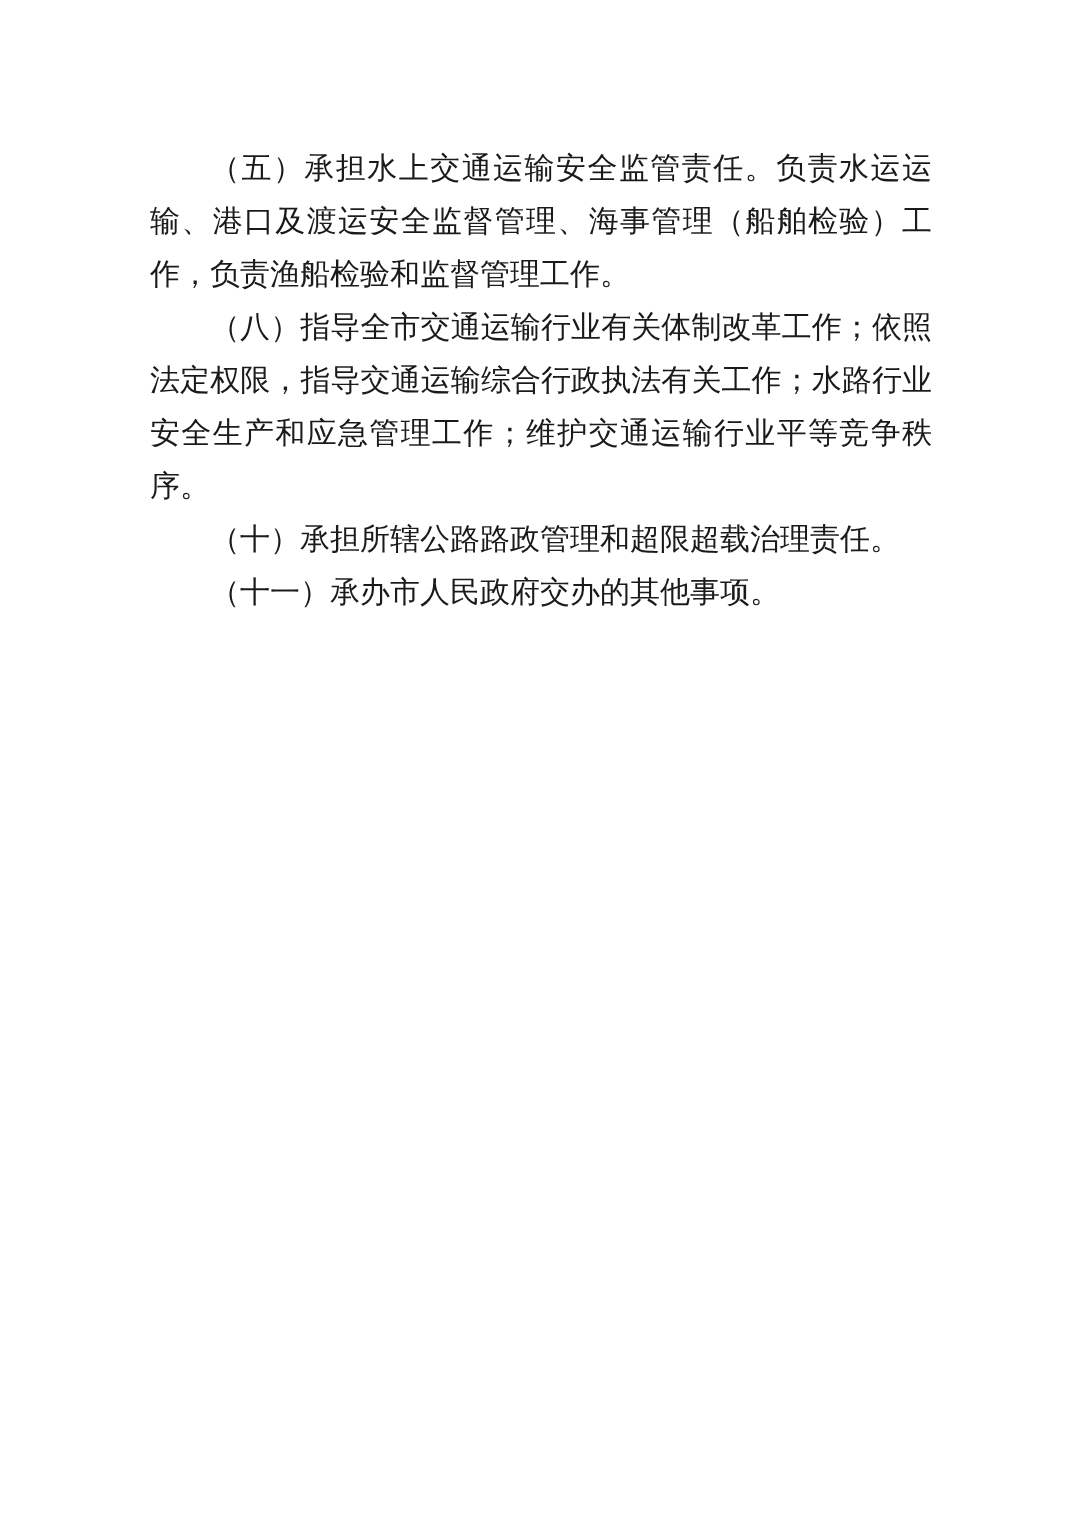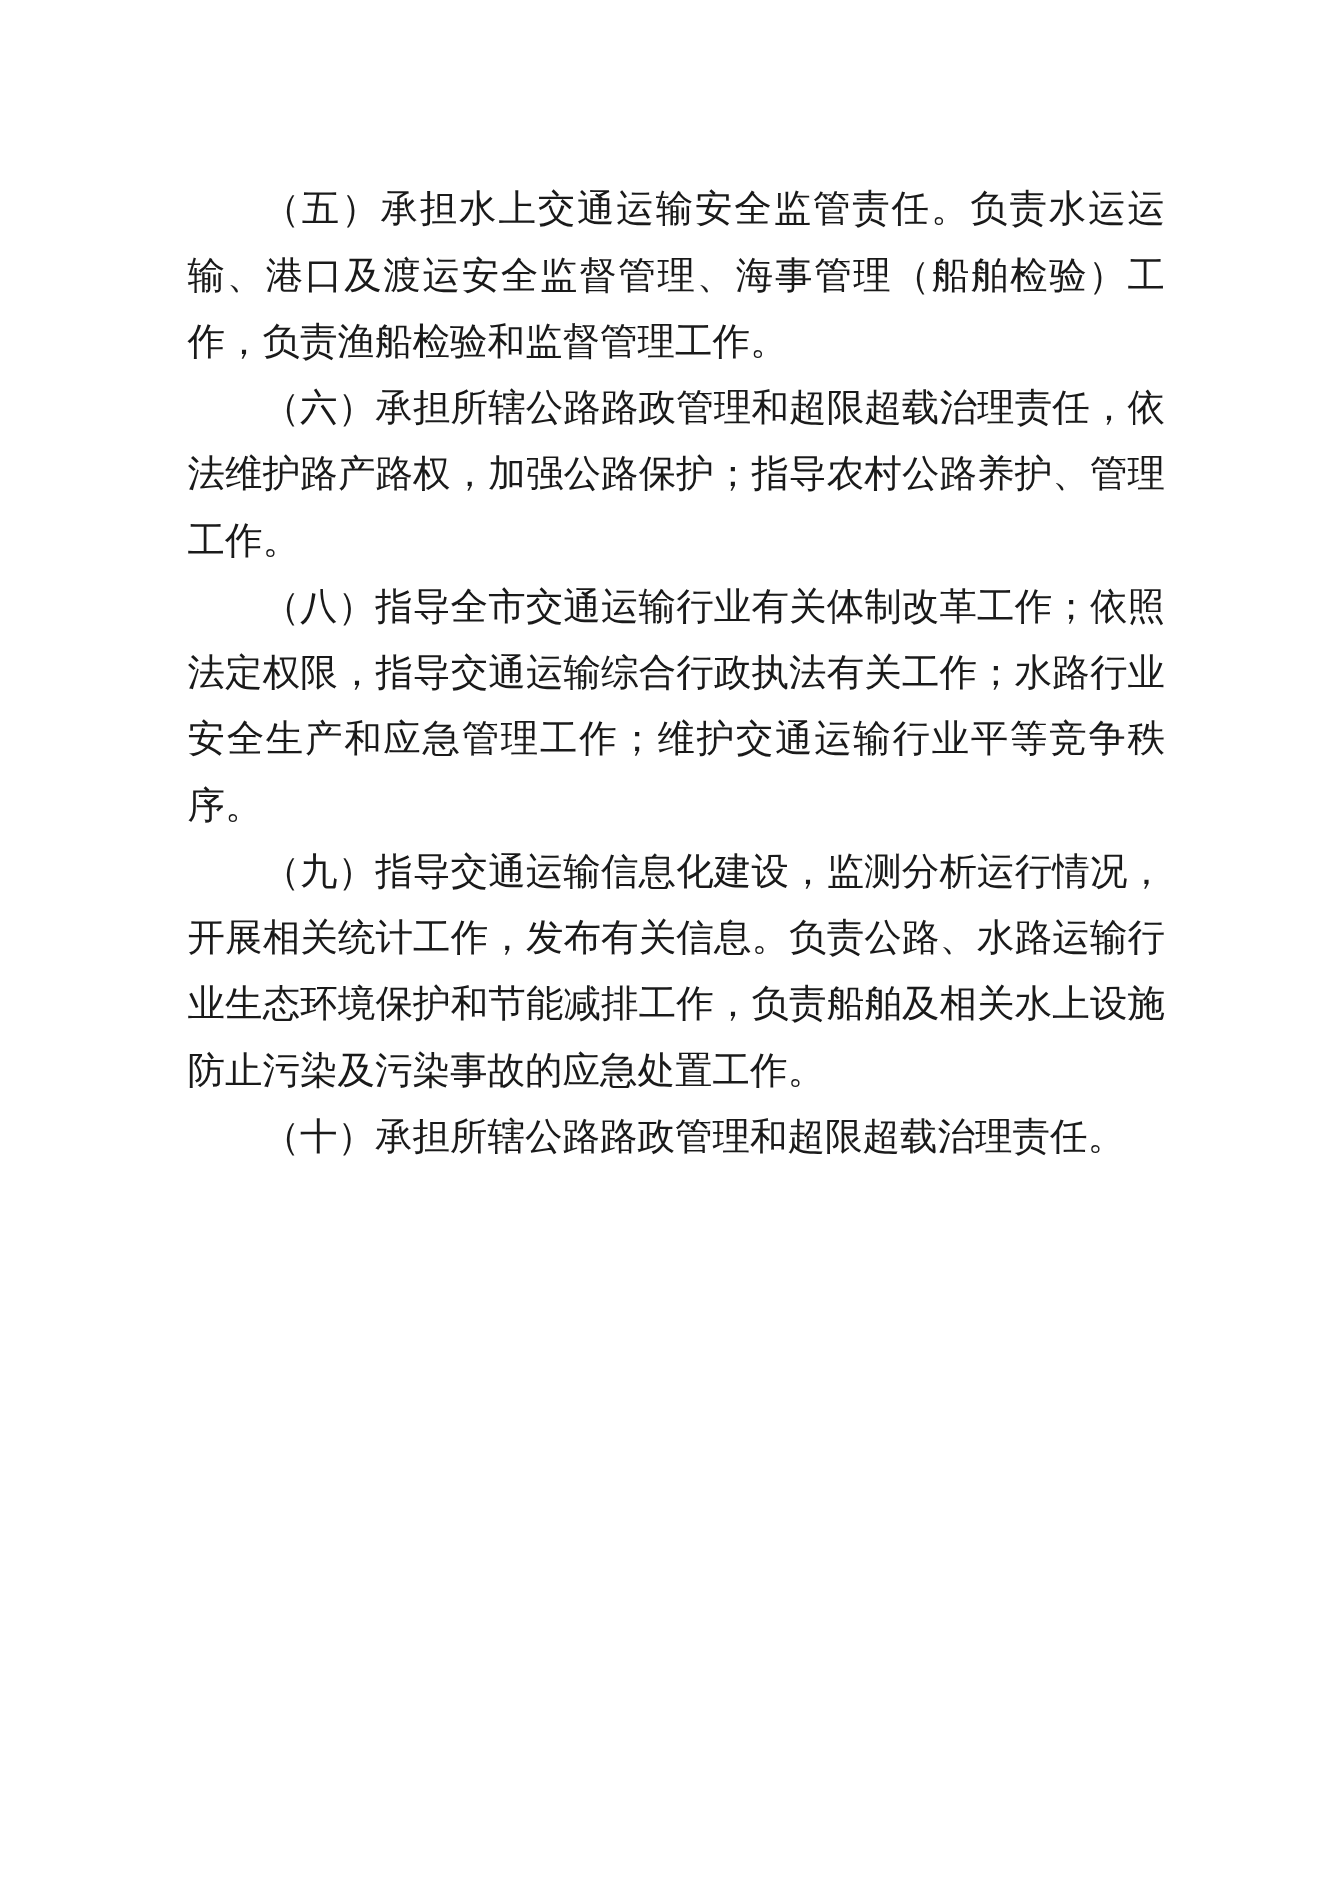--- a/index.html
+++ b/index.html
@@ -33,18 +33,17 @@
     text-indent: 2em;
     word-break: break-all;
   }
 </style>
 </head>
 <body>
 
 <div class="page">
   <div class="text-block">
     <p>（五）承担水上交通运输安全监管责任。负责水运运输、港口及渡运安全监督管理、海事管理（船舶检验）工作，负责渔船检验和监督管理工作。</p>
-    <p>（六）承担所辖公路路政管理和超限超载治理责任，依法维护路产路权，加强公路保护；指导农村公路养护、管理工作。</p>
     <p>（八）指导全市交通运输行业有关体制改革工作；依照法定权限，指导交通运输综合行政执法有关工作；水路行业安全生产和应急管理工作；维护交通运输行业平等竞争秩序。</p>
-    <p>（九）指导交通运输信息化建设，监测分析运行情况，开展相关统计工作，发布有关信息。负责公路、水路运输行业生态环境保护和节能减排工作，负责船舶及相关水上设施防止污染及污染事故的应急处置工作。</p>
     <p>（十）承担所辖公路路政管理和超限超载治理责任。</p>
+    <p>（十一）承办市人民政府交办的其他事项。</p>
   </div>
 </div>
 
 </body></html>

